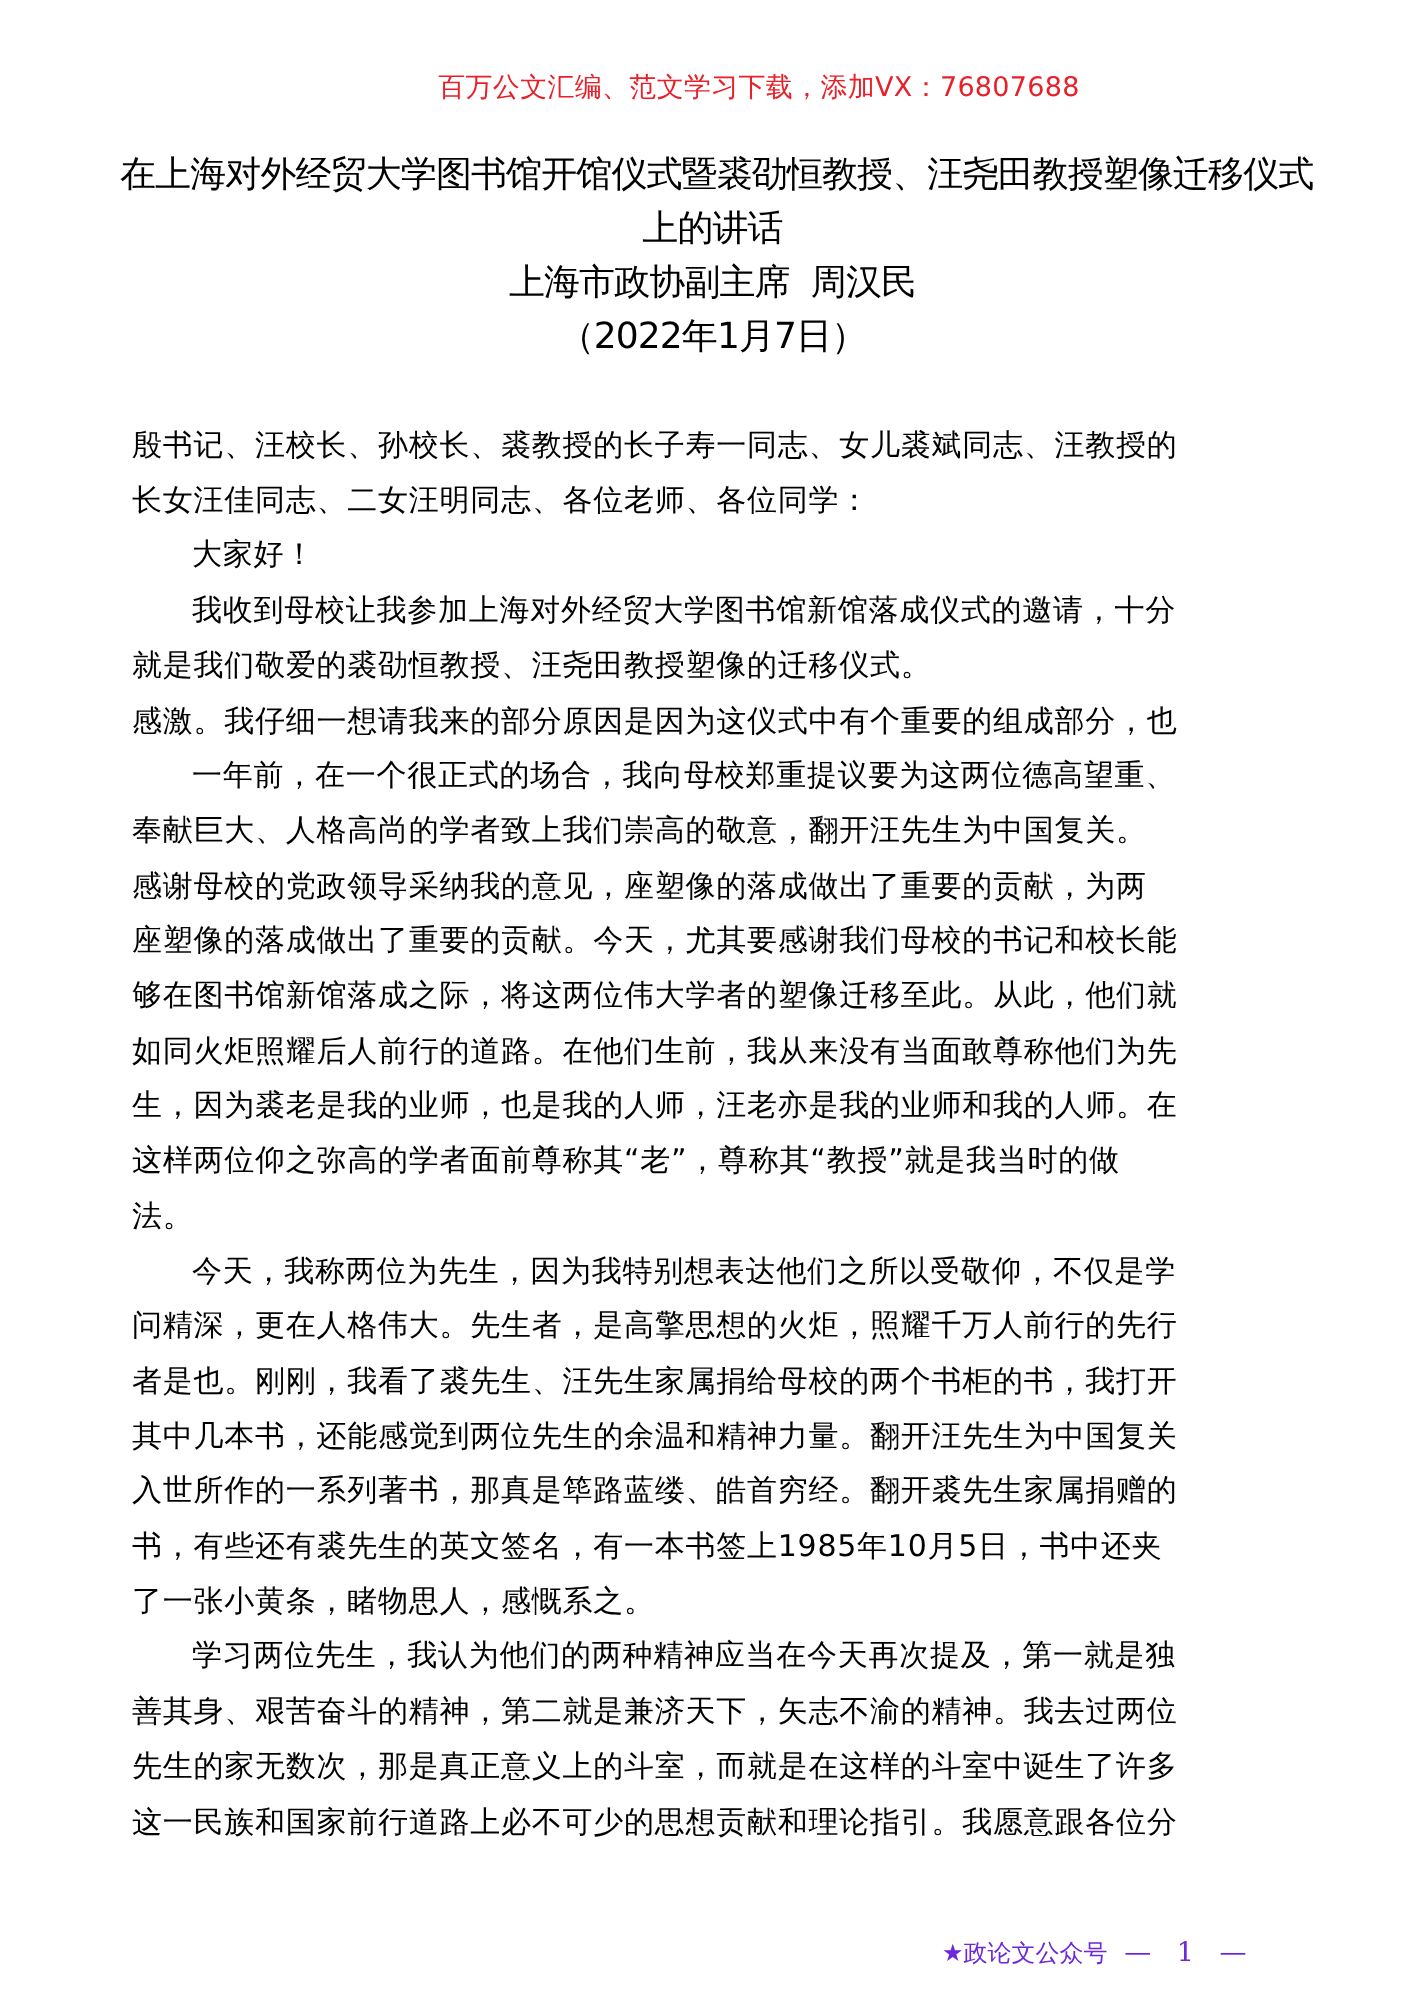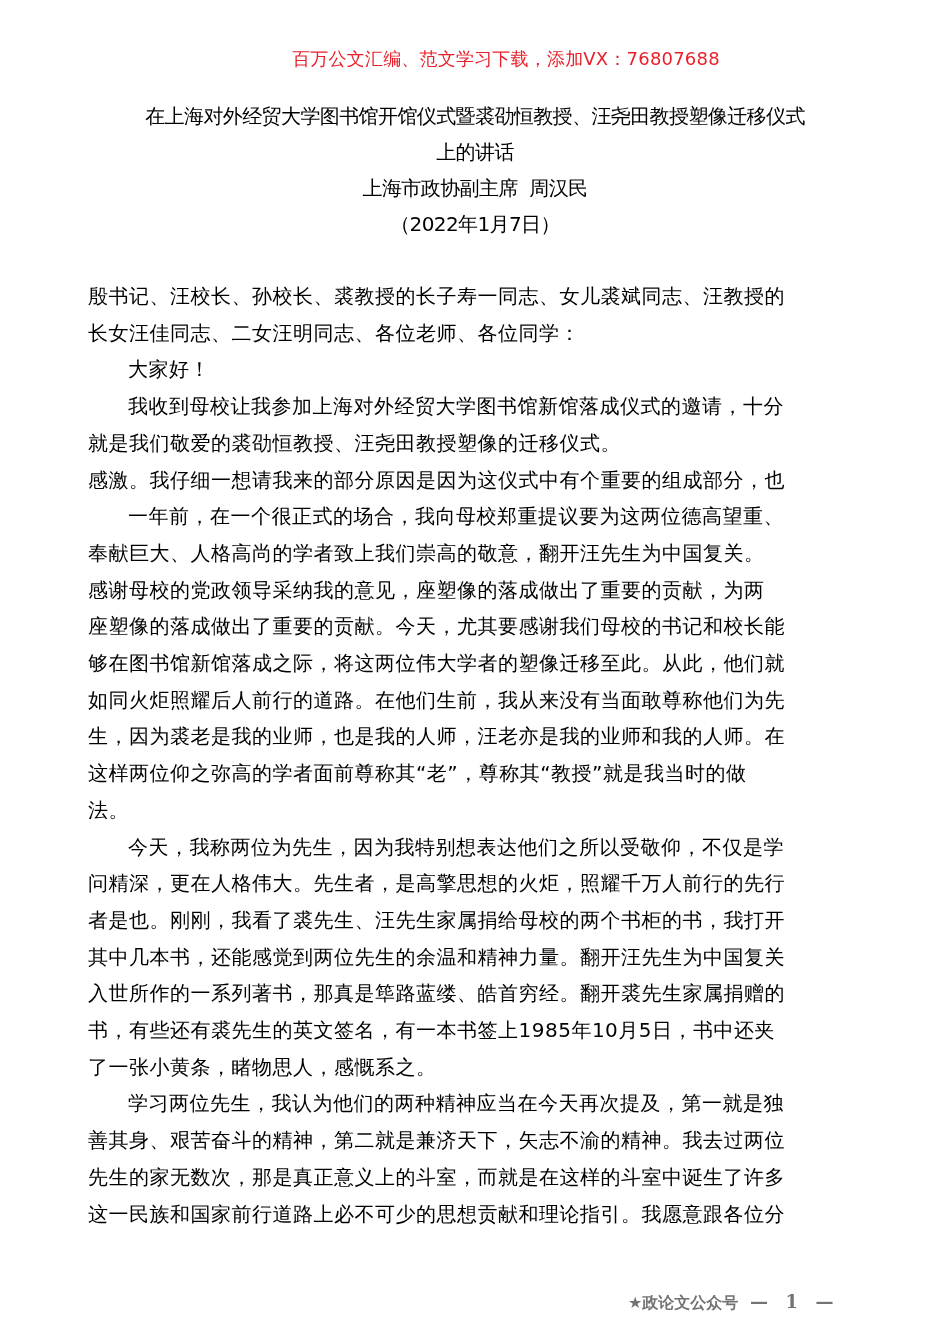--- a/index.html
+++ b/index.html
@@ -1,28 +1,28 @@
 <!DOCTYPE html>
 <html><head>
 <meta charset="utf-8">
 <style>
   html, body { margin: 0; padding: 0; background: #ffffff; }
   body { width: 950px; height: 1344px; position: relative; overflow: hidden;
          font-family: "DejaVu Sans", "Liberation Sans", sans-serif; color: #000; }
   .watermark { position: absolute; top: 46px; left: 0; width: 950px; text-align: center;
                color: #e8202a; font-size: 18px; line-height: 26px; letter-spacing: 0.2px; padding-left: 31px; }
   .title-block { position: absolute; top: 98px; left: 80px; width: 790px; text-align: center; }
-  .title-line { font-size: 20px; line-height: 36px; white-space: nowrap; letter-spacing: -0.6px; }
+  .title-line { font-size: 24px; line-height: 36px; white-space: nowrap; letter-spacing: -0.6px; }
   .body { position: absolute; top: 278px; left: 88px; width: 774px; }
   .para { font-size: 20px; line-height: 36.7px; margin: 0; text-align: justify;
           text-align-last: left; letter-spacing: 0.5px; }
   .indent { text-indent: 2em; }
   .line { display: block; white-space: nowrap; }
   .footer { position: absolute; top: 1290px; left: 628px; font-size: 16px; line-height: 24px;
-            color: #737373; white-space: nowrap; font-weight: bold; }
+            color: #6d28d9; white-space: nowrap; }
   .footer .pg { font-family: "DejaVu Serif", "Liberation Serif", serif; font-size: 18px; margin: 0 6px; }
 </style>
 </head>
 <body>
 
 <div class="watermark">百万公文汇编、范文学习下载，添加VX：76807688</div>
 
 <div class="title-block">
   <div class="title-line">在上海对外经贸大学图书馆开馆仪式暨裘劭恒教授、汪尧田教授塑像迁移仪式</div>
   <div class="title-line">上的讲话</div>

